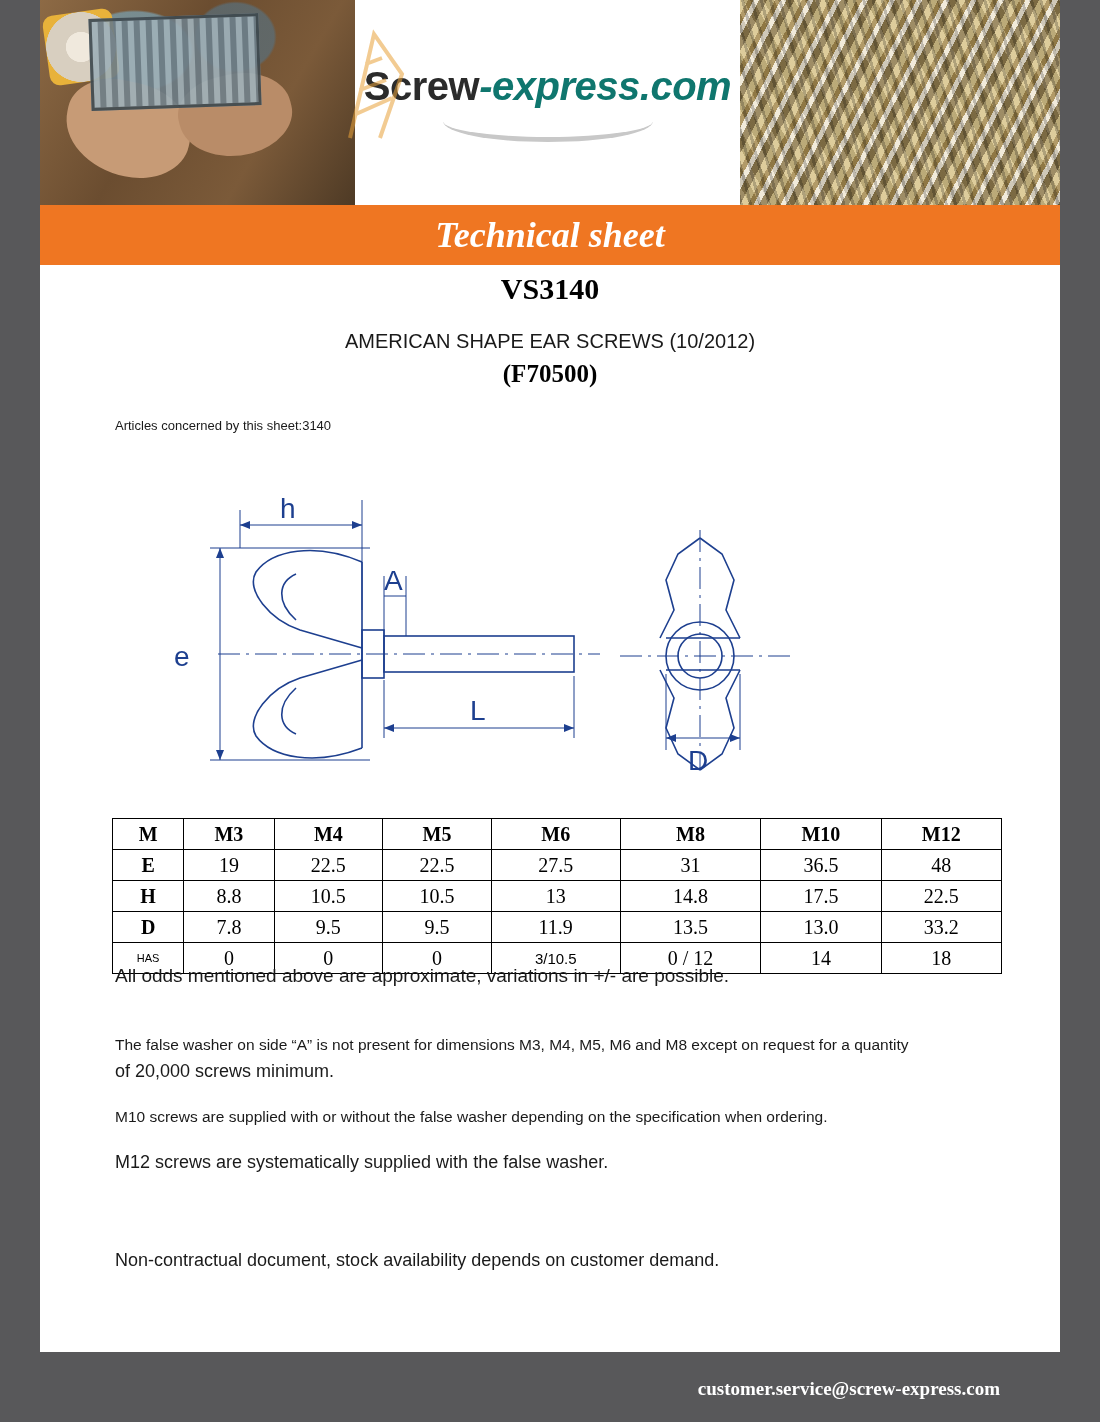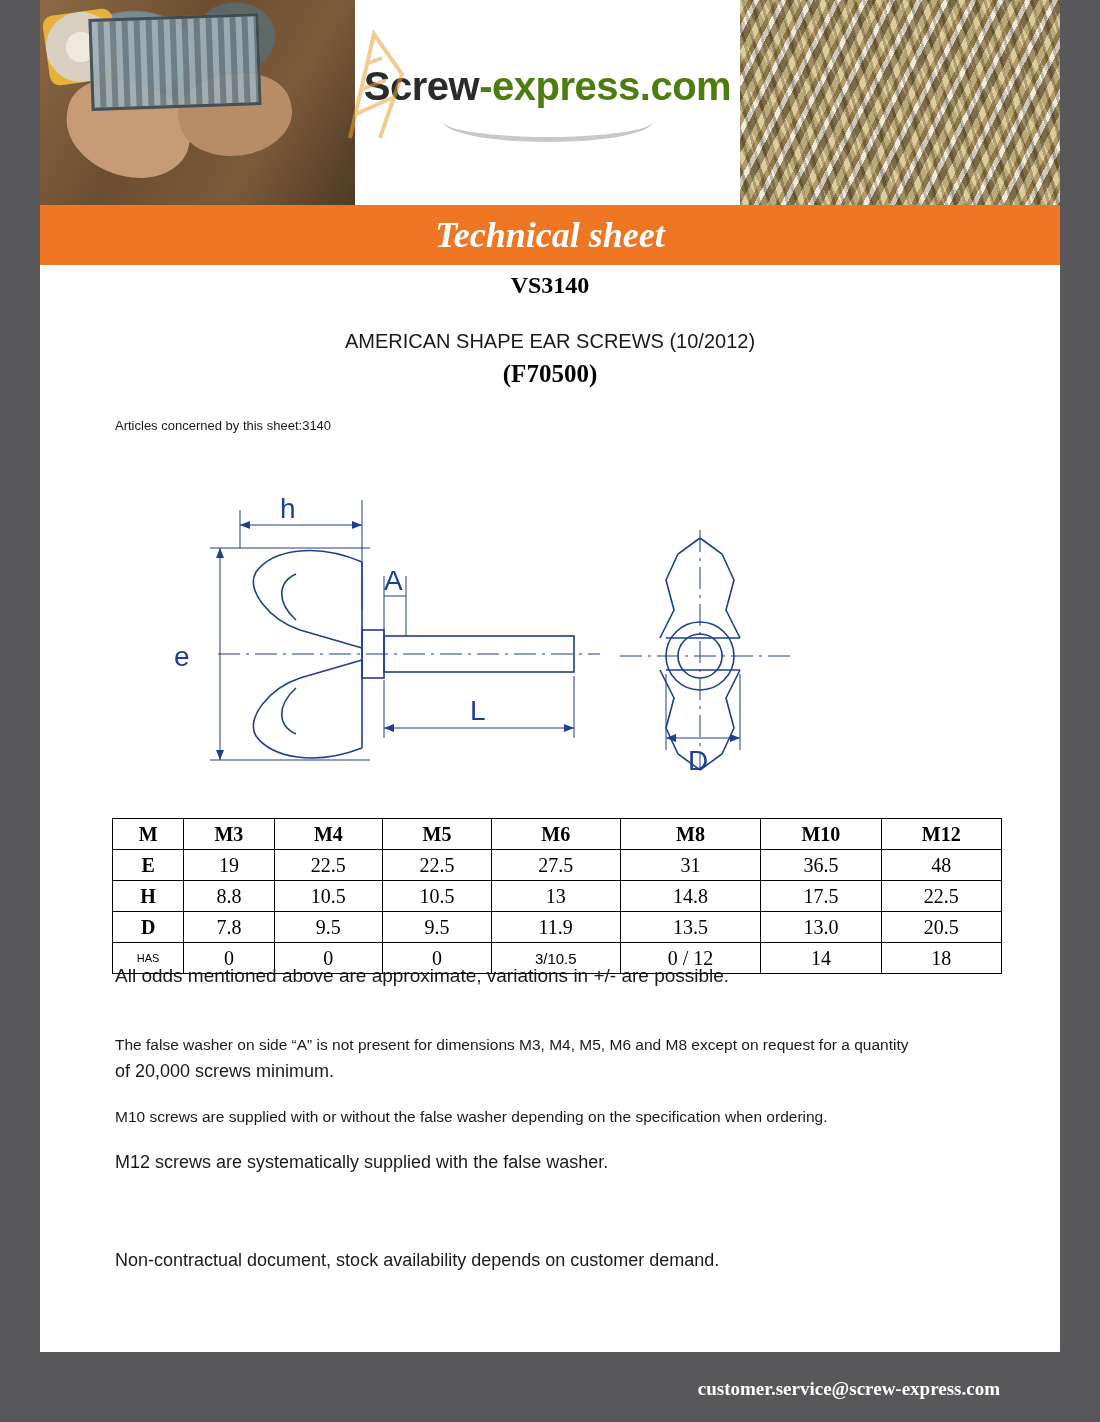--- a/index.html
+++ b/index.html
@@ -126,21 +126,22 @@
     justify-content: center;
   }
   .logo-text {
     font-size: 40px;
     font-weight: 700;
     color: #2b2b2b;
     letter-spacing: -.5px;
     white-space: nowrap;
   }
   .logo-text .em {
-    color: #4d7c0f;
+    color: #0f766e;
+    font-style: italic;
     font-weight: 700;
   }
   .logo-swoosh {
     margin-top: 8px;
     width: 210px; height: 20px;
     border-bottom: 5px solid #c8c8c8;
     border-radius: 0 0 60% 60%/0 0 100% 100%;
   }
   .crane {
     position: absolute;
@@ -169,21 +170,21 @@
   }
 
   
   .ref-title {
     position: absolute;
     left: 0; top: 272px;
     width: 1020px;
     text-align: center;
     font-family: "Liberation Serif", serif;
     font-weight: 700;
-    font-size: 24px;
+    font-size: 30px;
     color: #000;
   }
   .sub-title {
     position: absolute;
     left: 0; top: 330px;
     width: 1020px;
     text-align: center;
     font-size: 20px;
     color: #1a1a1a;
   }
@@ -439,21 +440,21 @@
           <td>22.5</td>
         </tr>
         <tr>
           <td class="rowhead">D</td>
           <td>7.8</td>
           <td>9.5</td>
           <td>9.5</td>
           <td>11.9</td>
           <td>13.5</td>
           <td>13.0</td>
-          <td>20.5</td>
+          <td>33.2</td>
         </tr>
         <tr>
           <td class="small">HAS</td>
           <td>0</td>
           <td>0</td>
           <td>0</td>
           <td class="tiny">3/10.5</td>
           <td>0 / 12</td>
           <td>14</td>
           <td>18</td>

